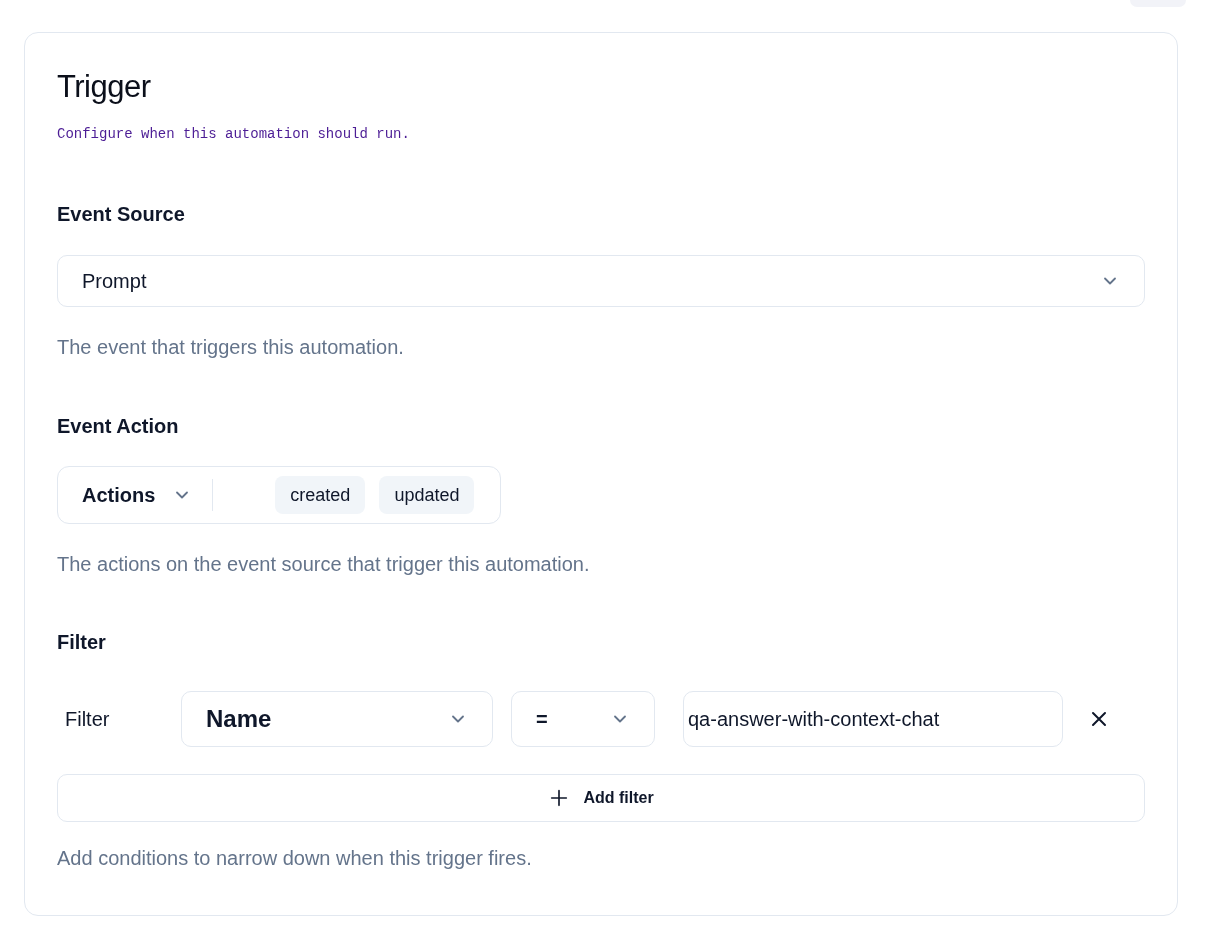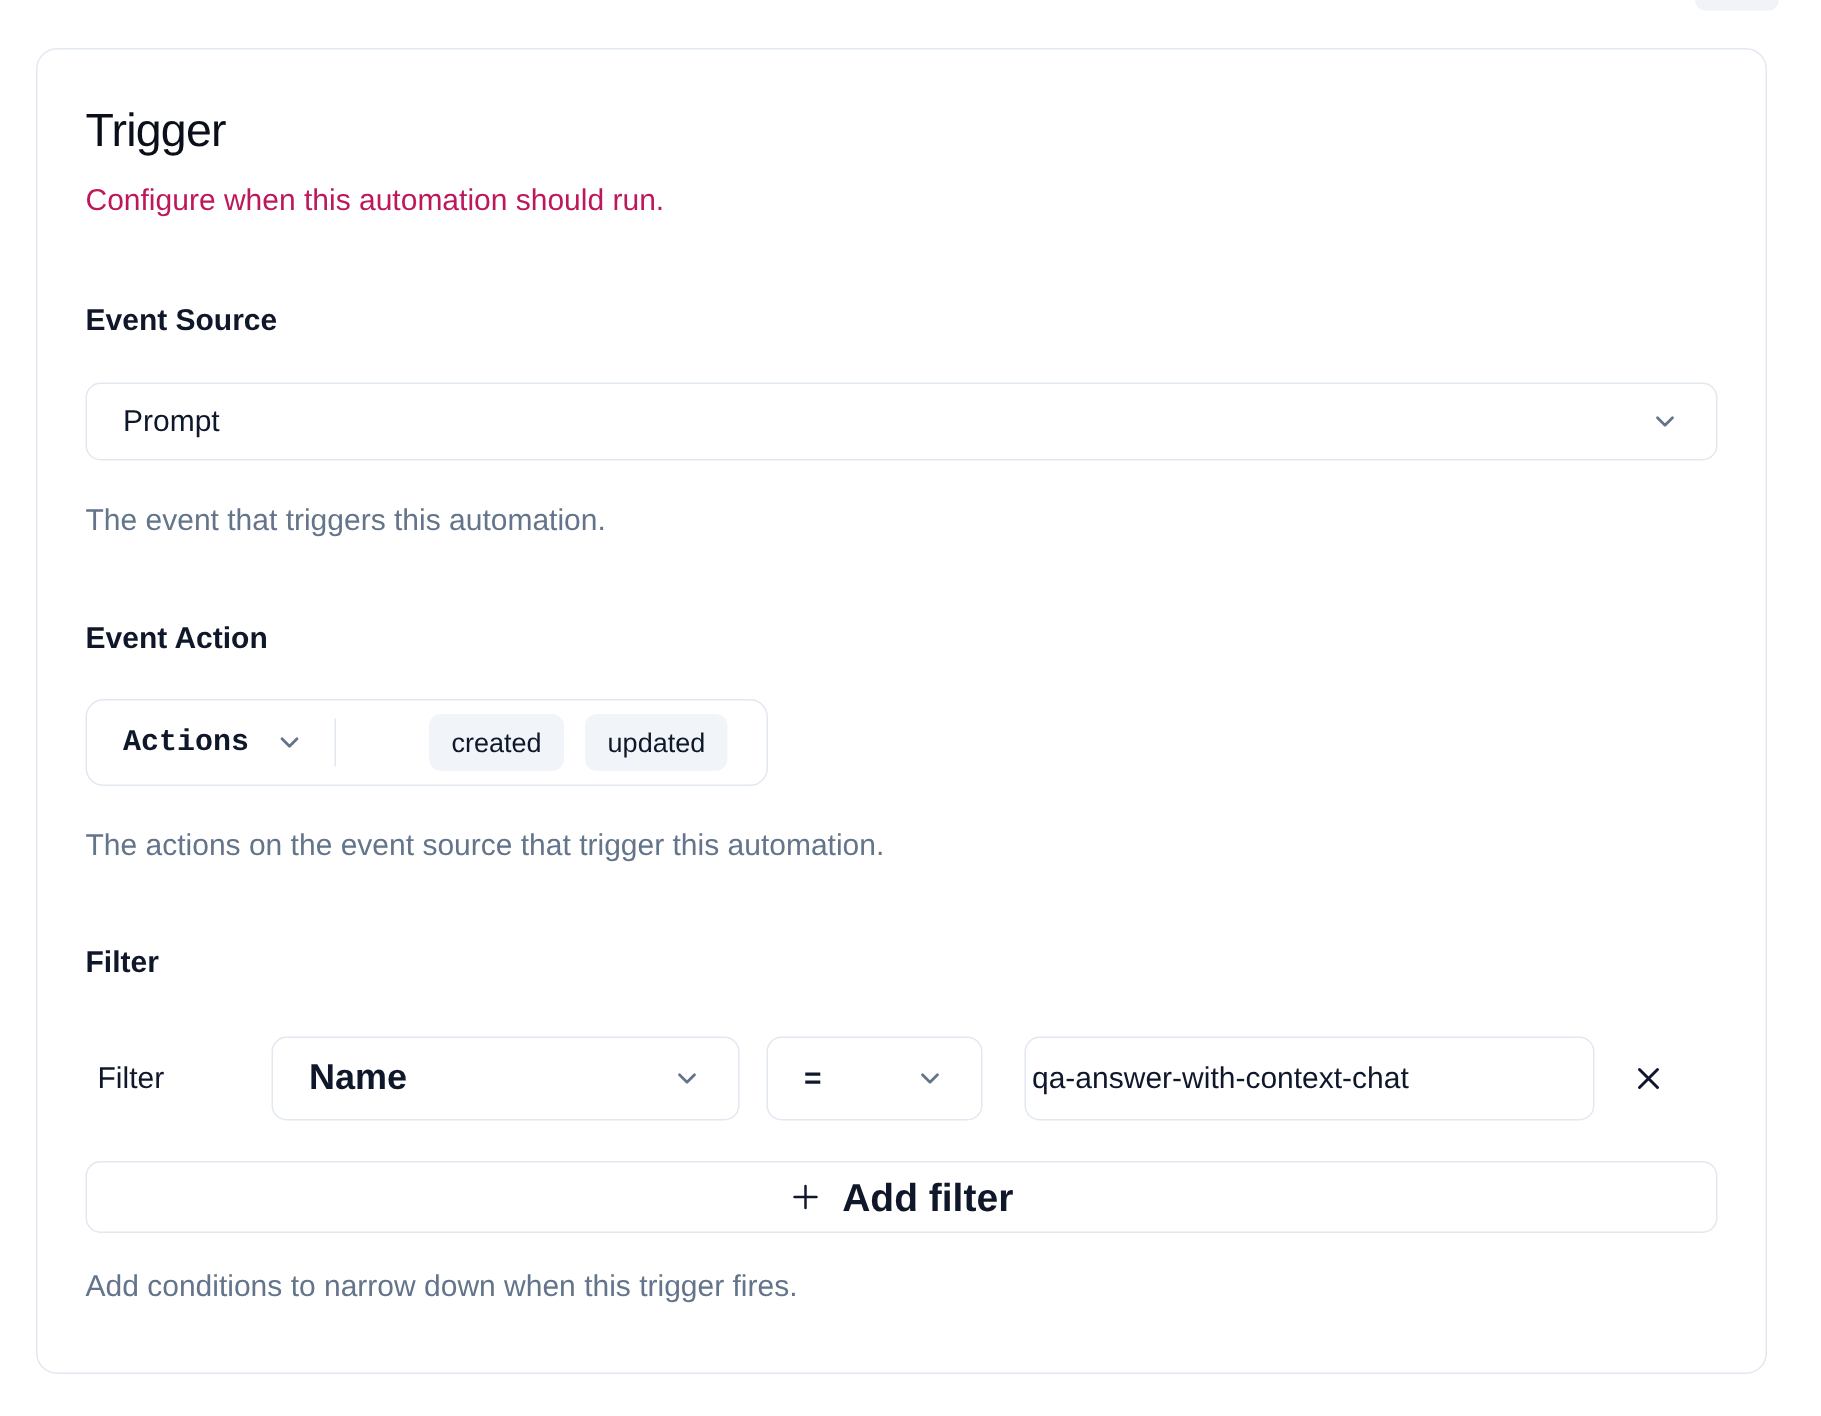--- a/index.html
+++ b/index.html
@@ -36,23 +36,24 @@
   .card-title {
     margin: 0;
     font-size: 31px;
     line-height: 37px;
     font-weight: 400;
     letter-spacing: -0.5px;
     color: #0b0f1a;
   }
   .card-subtitle {
     margin: 17px 0 0 0;
-    font-size: 20px;
+    font-size: 14px;
     line-height: 24px;
-    color: #be185d;
+    color: #4c1d95;
+    font-family: Liberation Mono, monospace;
   }
   .section-label {
     display: block;
     font-size: 20px;
     line-height: 24px;
     font-weight: 600;
     color: #0f172a;
   }
   .label-event-source { margin-top: 56px; }
   .label-event-action { margin-top: 55px; }
@@ -106,21 +107,21 @@
     background: #ffffff;
     padding: 0 26px 0 24px;
   }
   .actions-trigger {
     display: flex;
     align-items: center;
     gap: 17px;
     border: none;
     background: none;
     padding: 0;
-    font-family: Liberation Mono, monospace;
+    font-family: Liberation Sans, sans-serif;
     font-size: 20px;
     font-weight: 600;
     color: #0f172a;
     cursor: pointer;
   }
   .v-divider {
     width: 1px;
     height: 32px;
     background: #e2e8f0;
     margin: 0 20px;
@@ -205,21 +206,21 @@
     width: 100%;
     height: 48px;
     border: 1px solid #e2e8f0;
     border-radius: 10px;
     background: #ffffff;
     display: flex;
     align-items: center;
     justify-content: center;
     gap: 13px;
     font-family: inherit;
-    font-size: 26px;
+    font-size: 16px;
     font-weight: 600;
     color: #0f172a;
     cursor: pointer;
   }
   .plus-icon { width: 22px; height: 22px; }
   .plus-icon path {
     fill: none;
     stroke: #0f172a;
     stroke-width: 1.8;
     stroke-linecap: round;

